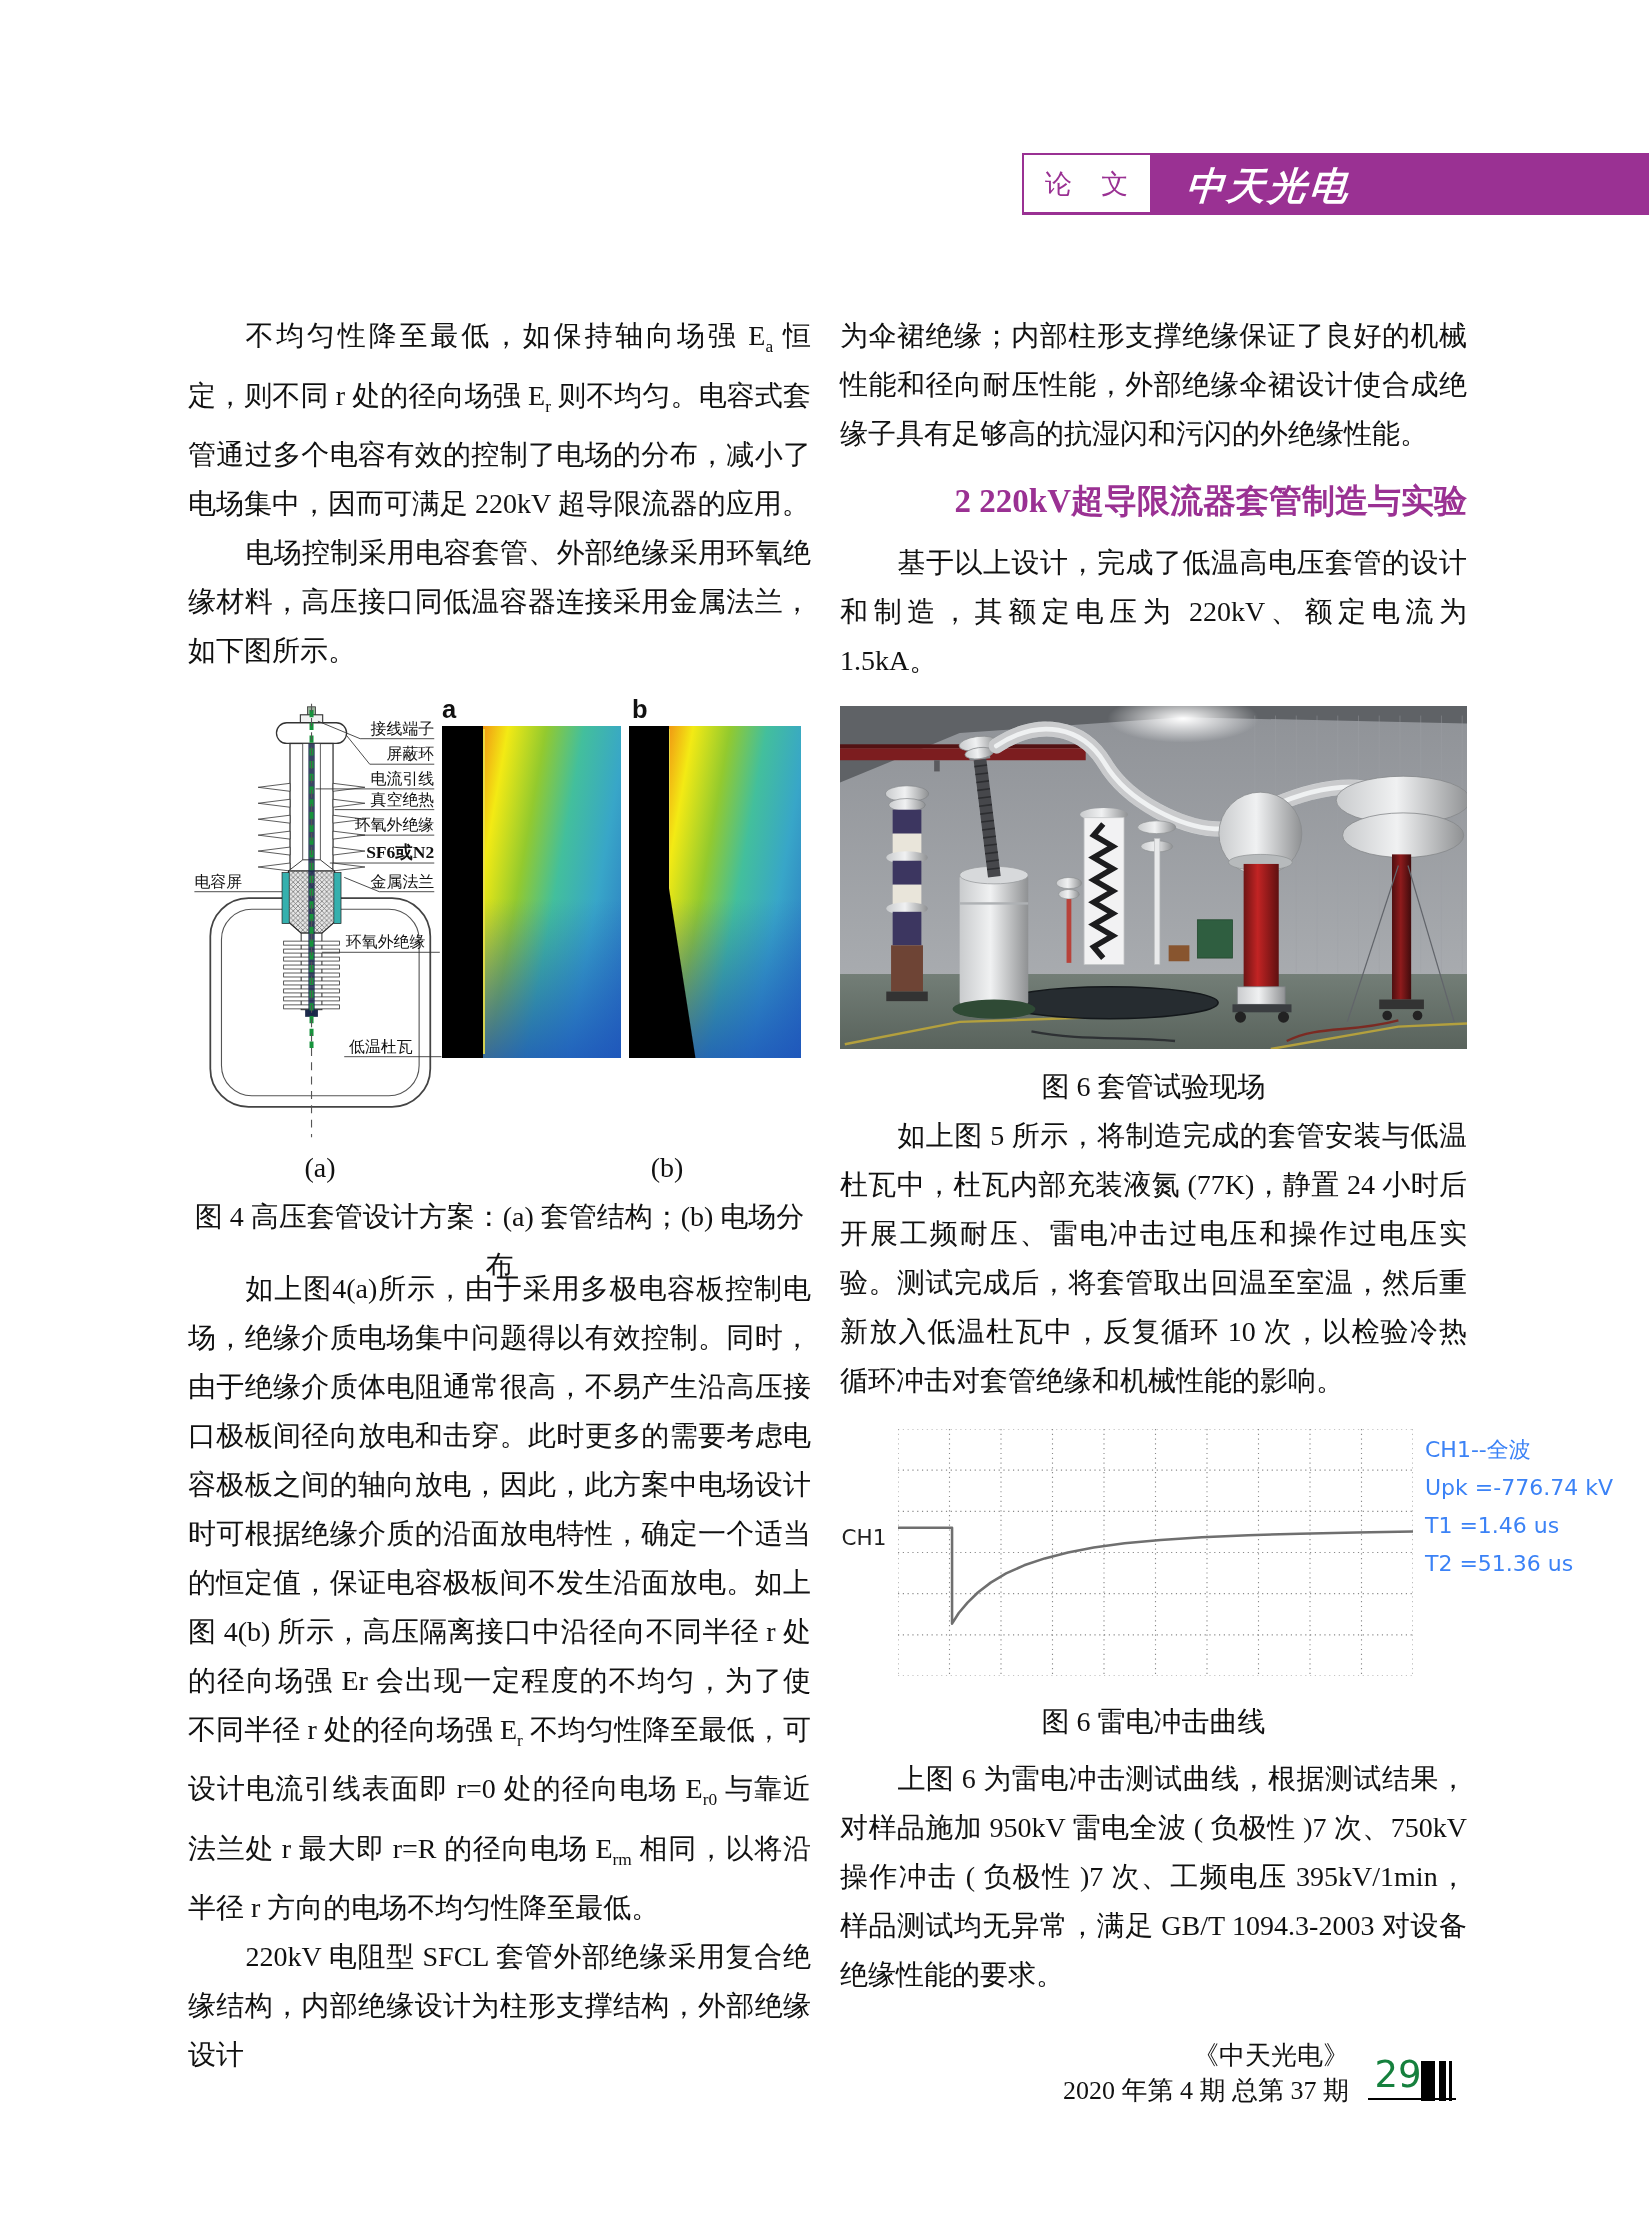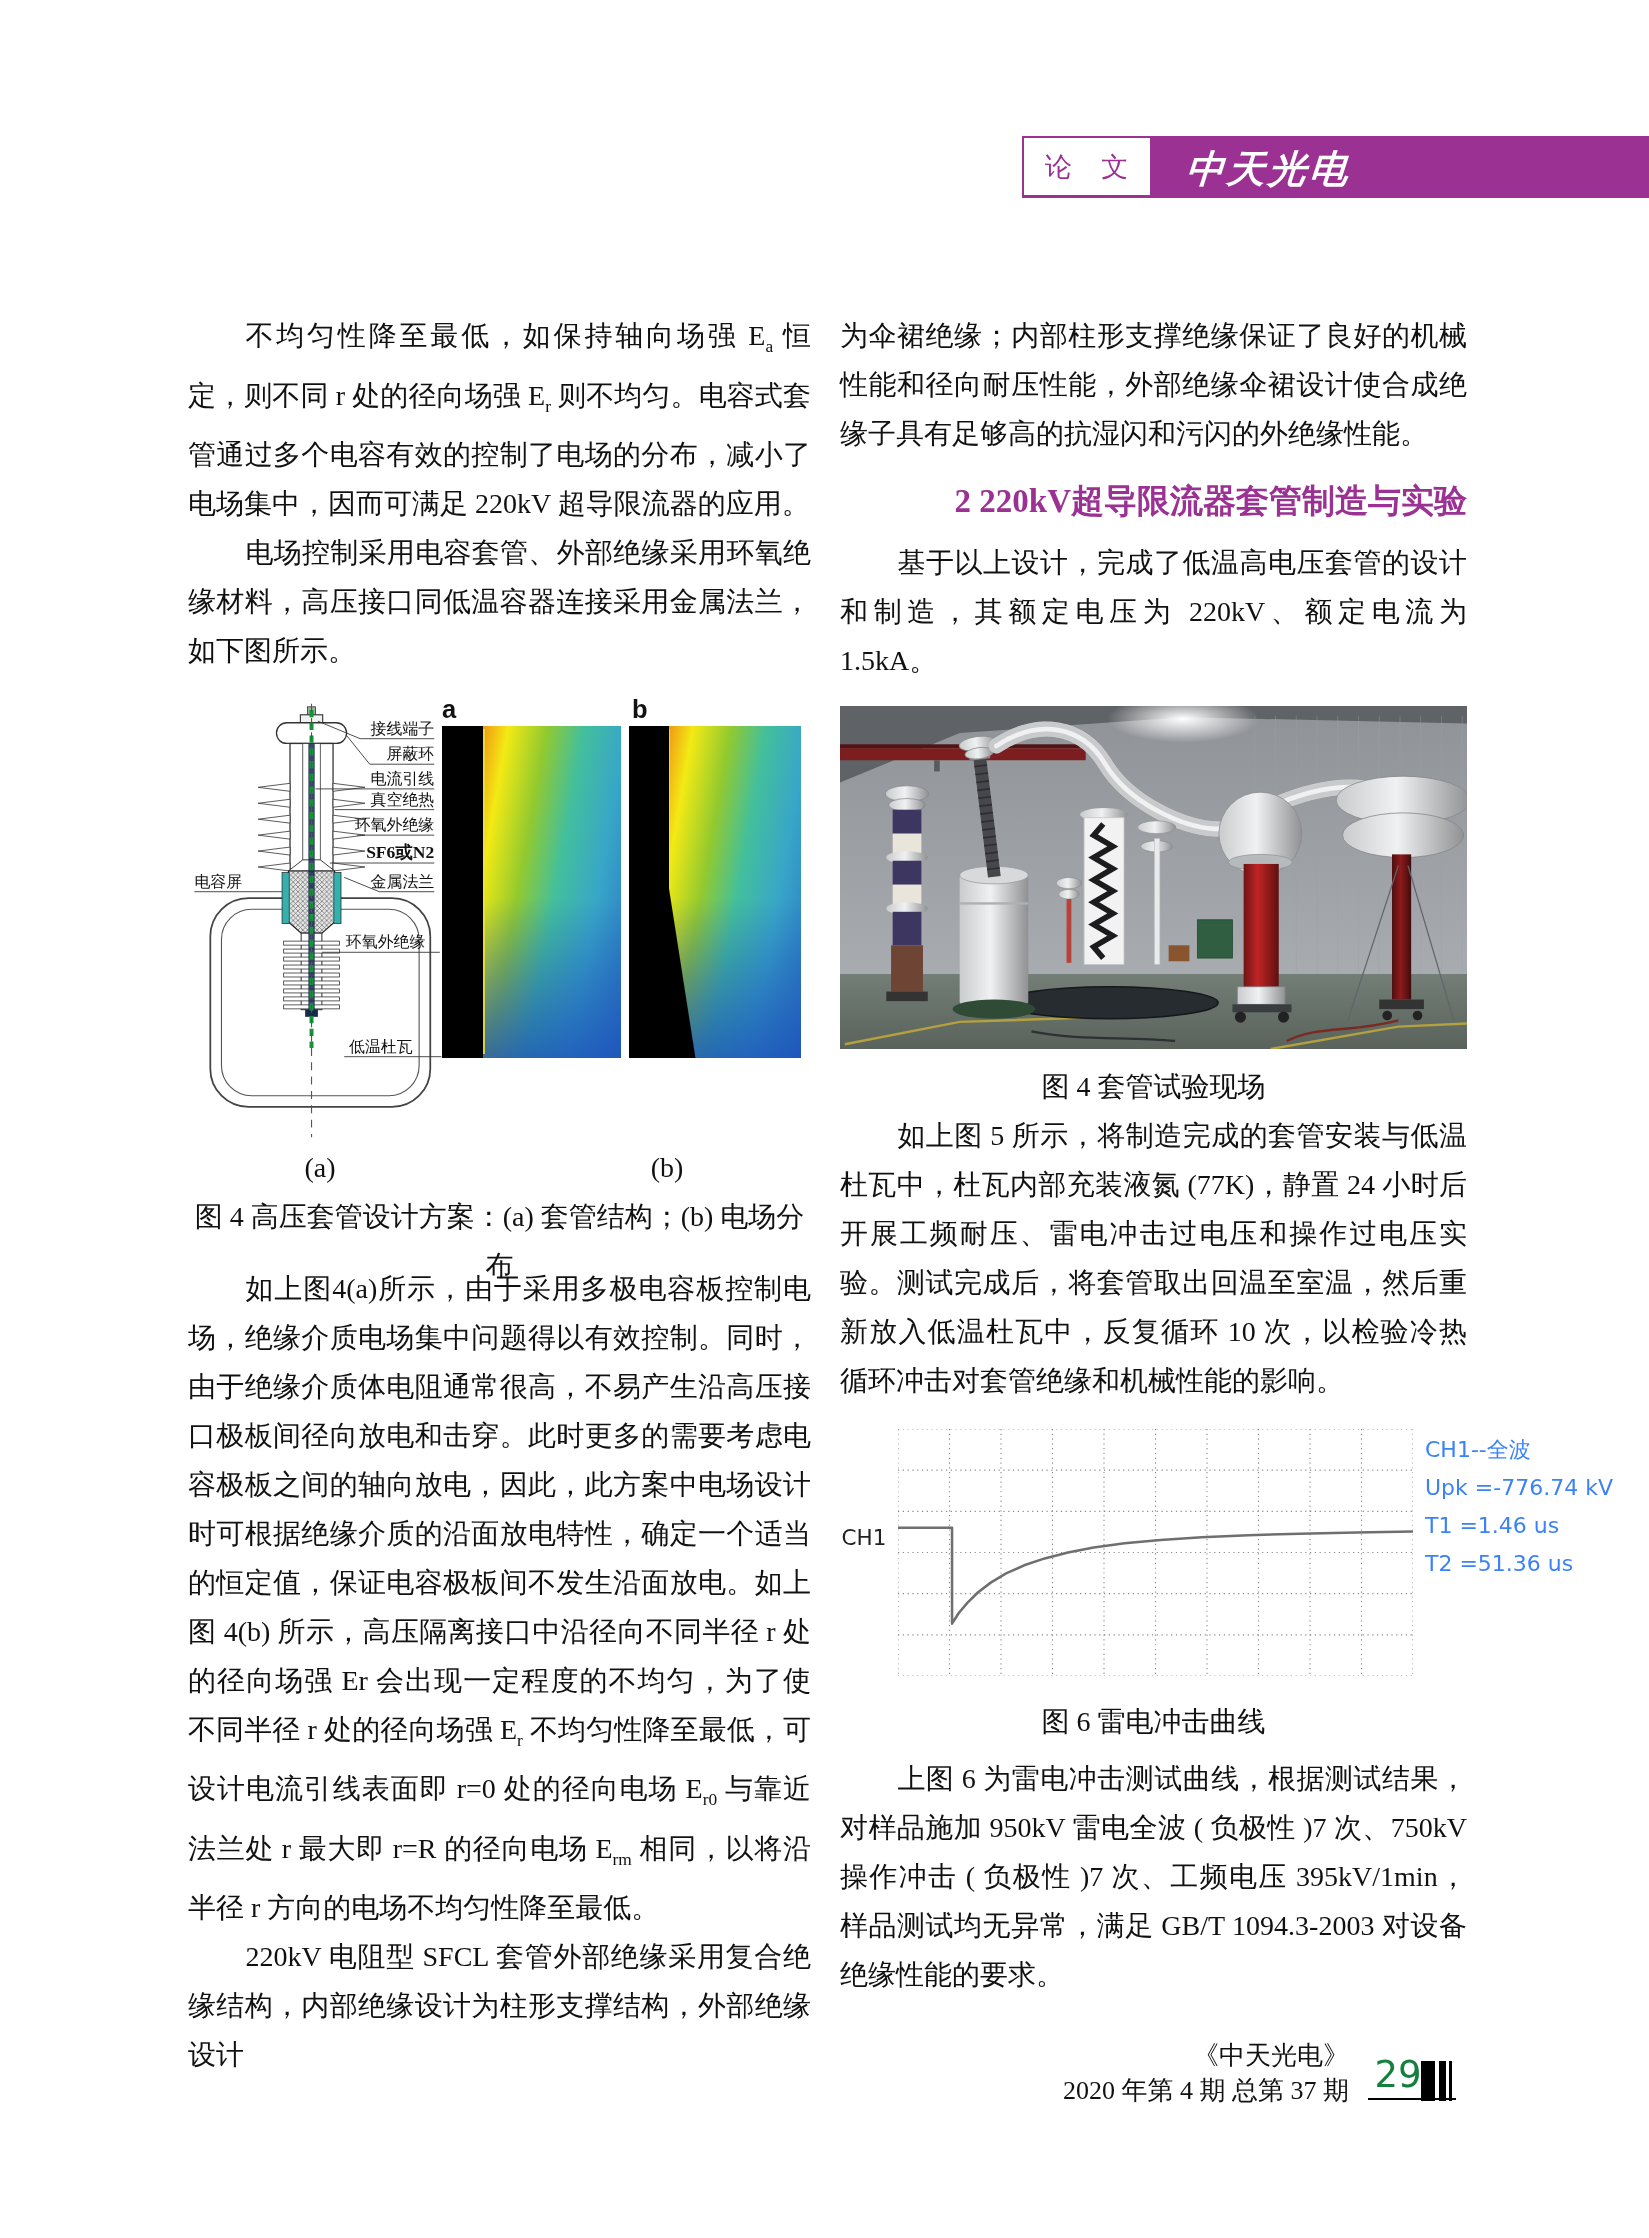--- a/index.html
+++ b/index.html
@@ -2,21 +2,21 @@
 <html style="font-size:12.8px"><head>
 <meta charset="utf-8">
 <style>
   html,body{margin:0;padding:0;background:#e8e8e8;}
   .page{
     position:relative; width:1650px; height:2239px; background:#ffffff;
     font-family:"Liberation Serif","DejaVu Serif",serif; color:#111;
     overflow:hidden; margin:0 auto;
   }
   
-  .brandbar{position:absolute; left:1022px; top:136px; width:627px; height:62px; background:#9A3193;text-align:center;}
+  .brandbar{position:absolute; left:1022px; top:153px; width:627px; height:62px; background:#9A3193;text-align:center;}
   .brandtab{position:absolute; left:1.6px; top:2.4px; width:126px; height:57px; background:#fff; border:1.6px solid #fff; box-sizing:border-box; display:flex; align-items:center; justify-content:center;}
   .brandtab span{color:#9A3193; font-size:27px; letter-spacing:11.2px; padding-left:11.2px;}
   .brandname{position:absolute; left:164px; top:8px; color:#fff; font-size:38px; font-weight:bold; font-style:italic; transform:skewX(-4deg); letter-spacing:3.2px;}
   
   .col{position:absolute; top:311px; font-size:28px; line-height:49px; text-align:justify;}
   .col-left{left:188px; width:623px;}
   .col-right{left:840px; width:627px;}
   p{margin:0; padding:0;}
   .indent{text-indent:2.05em;}
   sub{font-size:0.62em;}
@@ -321,21 +321,21 @@
         <rect x="692" y="186" width="24" height="182" fill="url(#dredH)"></rect>
         <line x1="700" y1="200" x2="636" y2="396" stroke="#61646a" stroke-width="1.5"></line>
         <line x1="712" y1="200" x2="770" y2="396" stroke="#61646a" stroke-width="1.5"></line>
         <rect x="676" y="368" width="56" height="12" fill="#333"></rect>
         <circle cx="686" cy="388" r="6" fill="#222"></circle>
           <circle cx="724" cy="388" r="6" fill="#222"></circle>
       </g>
       <path d="M560,420 C600,400 640,410 700,394" fill="none" stroke="#7b2a22" stroke-width="3"></path>
       <path d="M240,408 C300,420 360,414 420,420" fill="none" stroke="#2e3134" stroke-width="3"></path>
     </svg>
-    <p class="fig-caption" style="margin-top:12.8px;">图 4 套管试验现场</p>
+    <p class="fig-caption" style="margin-top:12.8px;">图 6 套管试验现场</p>
 
     <p class="indent">如上图 5 所示，将制造完成的套管安装与低温杜瓦中，杜瓦内部充装液氮 (77K)，静置 24 小时后开展工频耐压、雷电冲击过电压和操作过电压实验。测试完成后，将套管取出回温至室温，然后重新放入低温杜瓦中，反复循环 10 次，以检验冷热循环冲击对套管绝缘和机械性能的影响。</p>
 
     <div class="chartblock">
       <span class="chart-ch">CH1</span>
       <svg class="chart-grid" preserveAspectRatio="none" viewBox="0 0 645 310">
           <line x1="0" y1="0" x2="0" y2="310" stroke="#8a8a8a" stroke-width="1.4" stroke-dasharray="1.5 4.5"></line>
           <line x1="64.5" y1="0" x2="64.5" y2="310" stroke="#8a8a8a" stroke-width="1.4" stroke-dasharray="1.5 4.5"></line>
           <line x1="129" y1="0" x2="129" y2="310" stroke="#8a8a8a" stroke-width="1.4" stroke-dasharray="1.5 4.5"></line>
           <line x1="193.5" y1="0" x2="193.5" y2="310" stroke="#8a8a8a" stroke-width="1.4" stroke-dasharray="1.5 4.5"></line>

